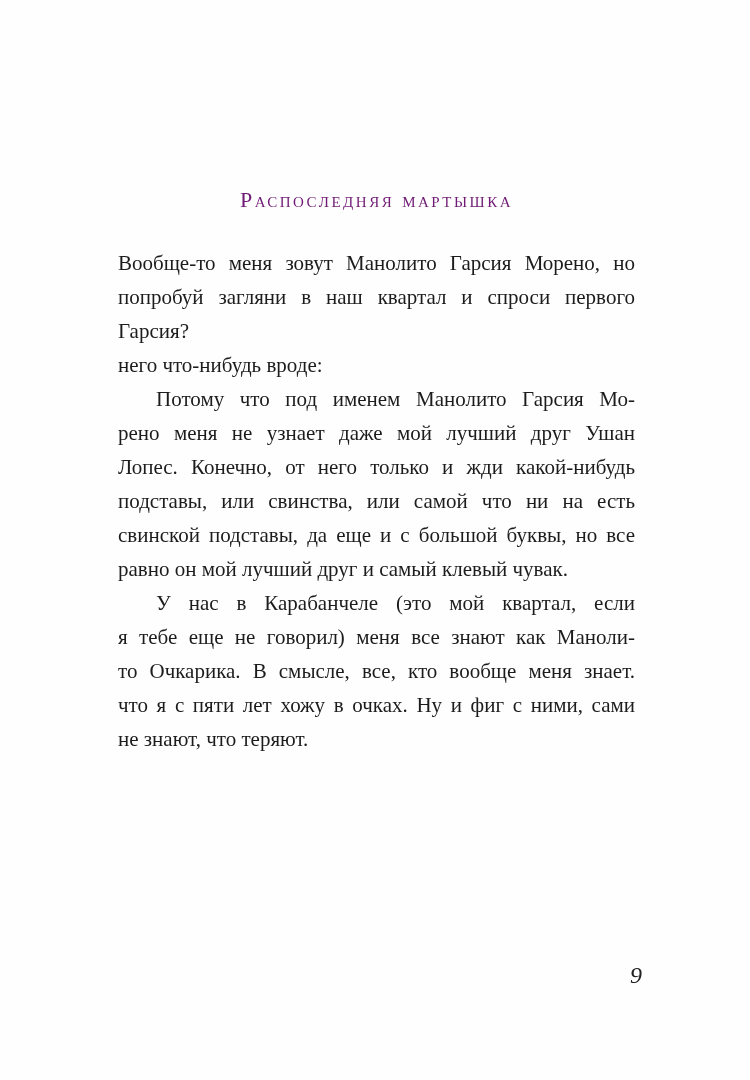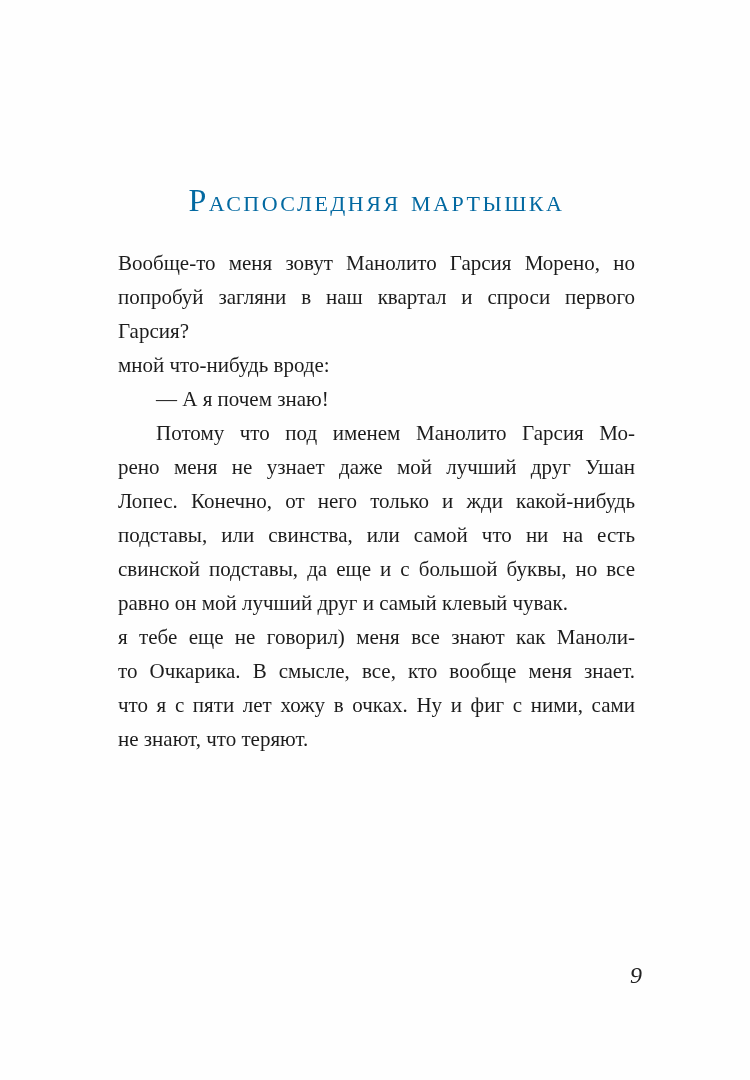--- a/index.html
+++ b/index.html
@@ -18,27 +18,27 @@
     overflow: hidden;
   }
   .text-block {
     position: absolute;
     left: 118px;
     top: 184px;
     width: 517px;
   }
   .chapter-title {
     font-variant: small-caps;
-    font-size: 32px;
+    font-size: 22px;
     line-height: 32px;
     letter-spacing: 2.5px;
     text-align: center;
     margin: 0 0 30px 0;
     font-weight: 400;
-    color: #0369a1;
+    color: #701a75;
   }
   .body-text {
     font-size: 21px;
   }
   .text-line {
     line-height: 34px;
     height: 34px;
     text-align: justify;
     text-align-last: justify;
     white-space: nowrap;
@@ -64,28 +64,28 @@
 </head>
 <body>
 
 <div class="page">
   <div class="text-block">
     <h1 class="chapter-title">Распоследняя мартышка</h1>
     <div class="body-text">
         <div class="text-line">Вообще-то меня зовут Манолито Гарсия Морено, но</div>
         <div class="text-line">попробуй загляни в наш квартал и спроси первого</div>
         <div class="text-line last">Гарсия?</div>
-        <div class="text-line last">мной что-нибудь вроде:</div>
-        <div class="text-line indent last">— А я почем знаю!</div>
+        <div class="text-line last">него что-нибудь вроде:</div>
         <div class="text-line indent">Потому что под именем Манолито Гарсия Мо-</div>
         <div class="text-line">рено меня не узнает даже мой лучший друг Ушан</div>
         <div class="text-line">Лопес. Конечно, от него только и жди какой-нибудь</div>
         <div class="text-line">подставы, или свинства, или самой что ни на есть</div>
         <div class="text-line">свинской подставы, да еще и с большой буквы, но все</div>
         <div class="text-line last">равно он мой лучший друг и самый клевый чувак.</div>
+        <div class="text-line indent">У нас в Карабанчеле (это мой квартал, если</div>
         <div class="text-line">я тебе еще не говорил) меня все знают как Маноли-</div>
         <div class="text-line">то Очкарика. В смысле, все, кто вообще меня знает.</div>
         <div class="text-line">что я с пяти лет хожу в очках. Ну и фиг с ними, сами</div>
         <div class="text-line last">не знают, что теряют.</div>
       </div>
   </div>
   <div class="page-number">9</div>
 </div>
 
 </body></html>

